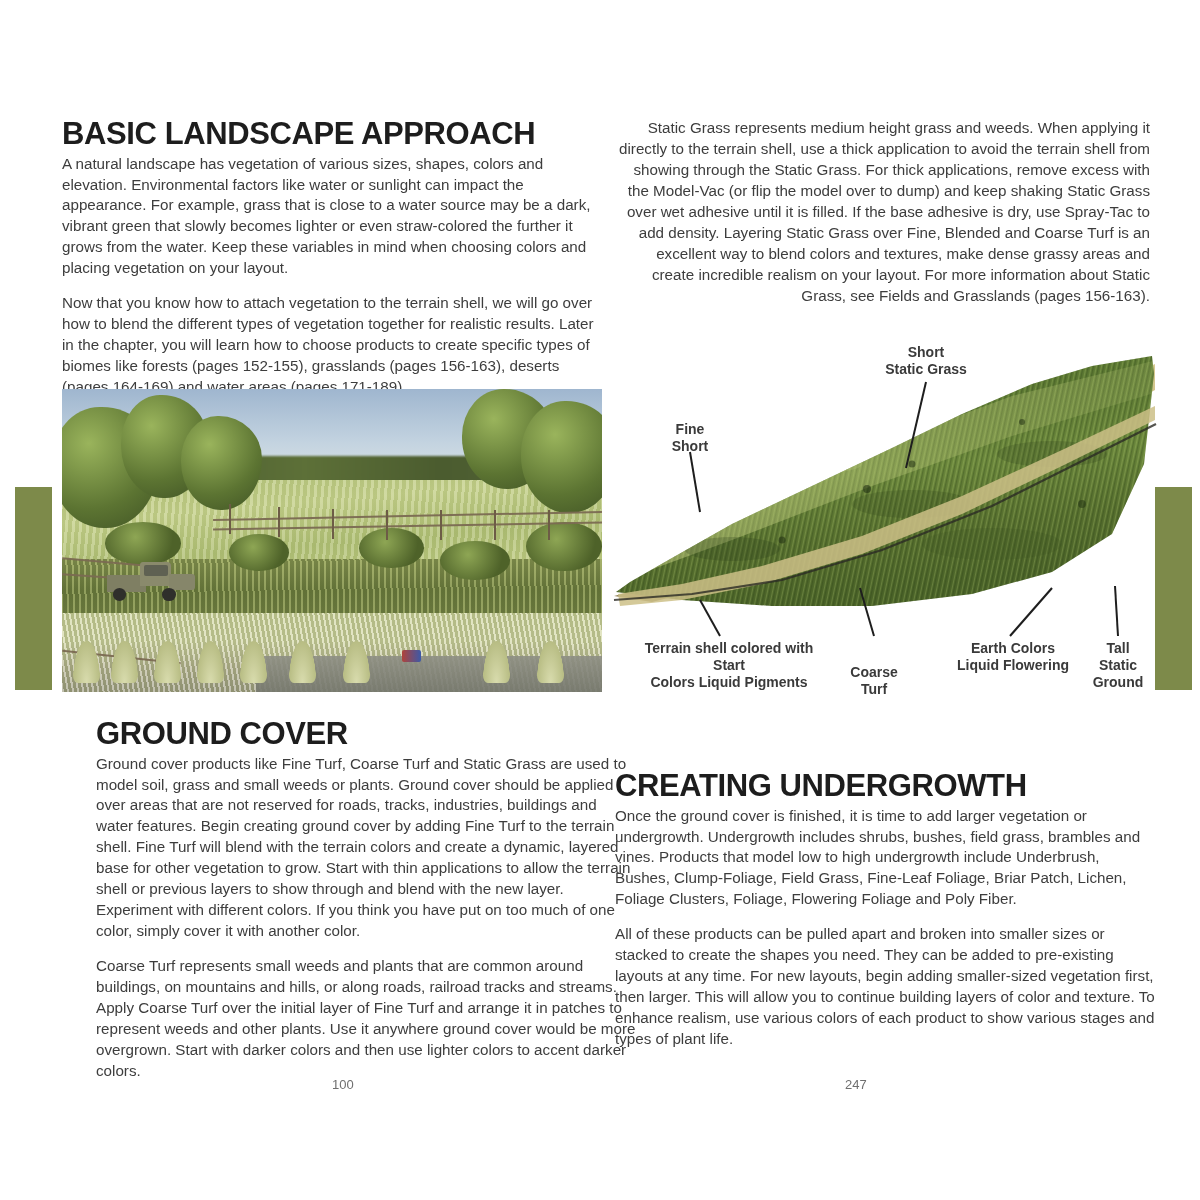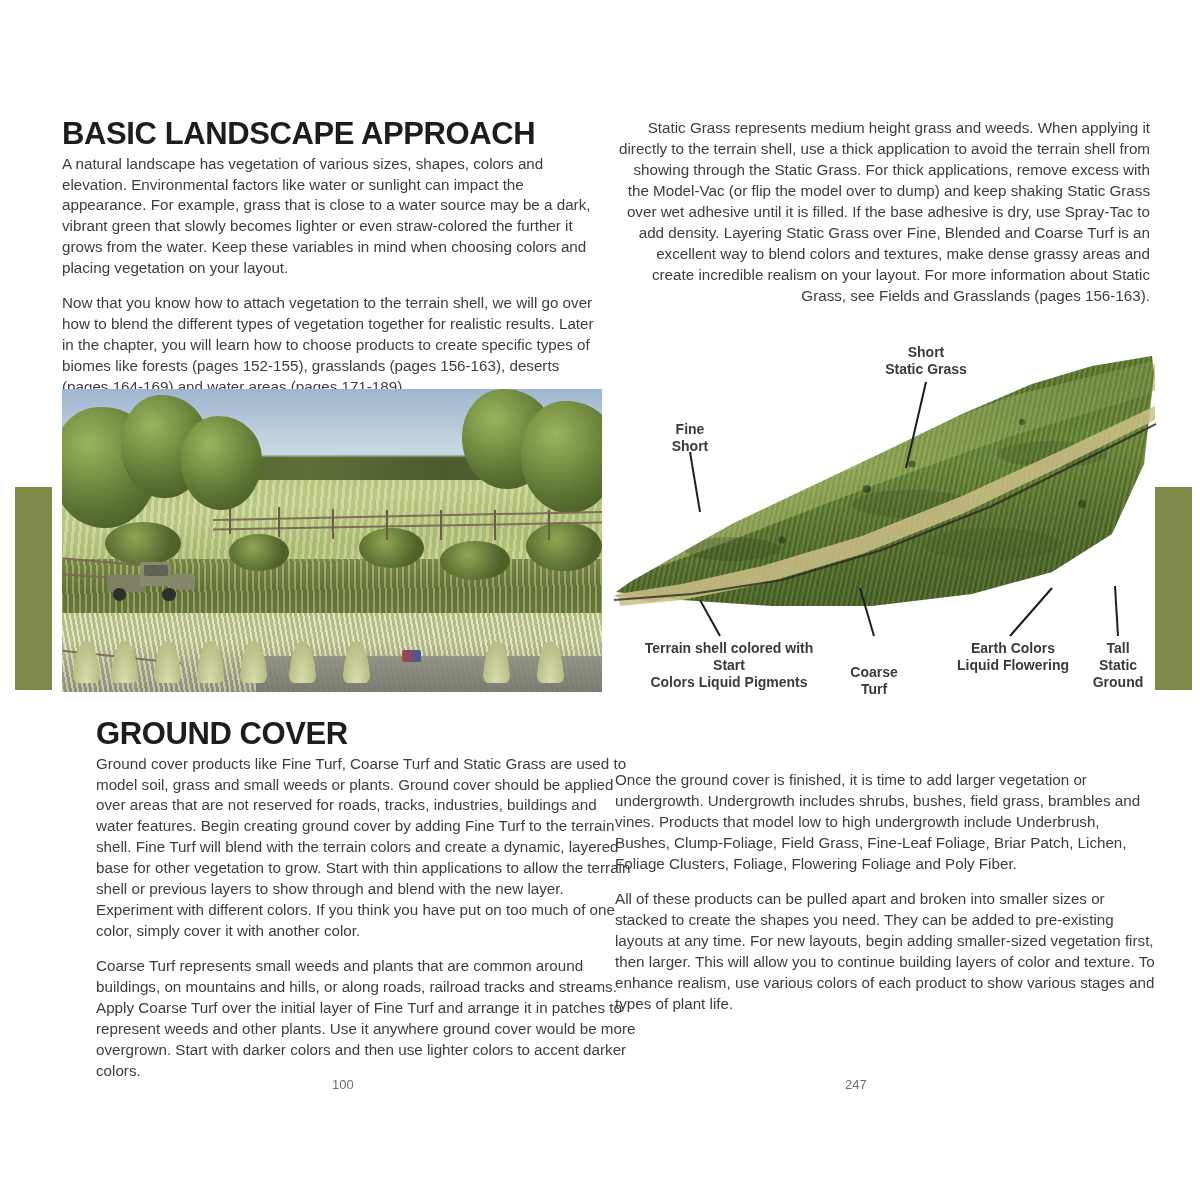--- a/index.html
+++ b/index.html
@@ -258,20 +258,21 @@
   <div class="callout" style="left:632px;top:640px;width:194px;">Terrain shell colored with Start
 Colors Liquid Pigments</div>
   <div class="callout" style="left:838px;top:640px;width:72px;margin-top:24px;">Coarse
 Turf</div>
   <div class="callout" style="left:955px;top:640px;width:116px;">Earth Colors
 Liquid Flowering</div>
   <div class="callout" style="left:1076px;top:640px;width:84px;">Tall
 Static Ground</div>
 
   <div class="col" style="left:615px;top:770px;width:540px;">
+    <h1 class="section-title">CREATING UNDERGROWTH</h1>
     <p class="body">Once the ground cover is finished, it is time to add larger vegetation or undergrowth. Undergrowth includes shrubs, bushes, field grass, brambles and vines. Products that model low to high undergrowth include Underbrush, Bushes, Clump-Foliage, Field Grass, Fine-Leaf Foliage, Briar Patch, Lichen, Foliage Clusters, Foliage, Flowering Foliage and Poly Fiber.</p>
     <p class="body">All of these products can be pulled apart and broken into smaller sizes or stacked to create the shapes you need. They can be added to pre-existing layouts at any time. For new layouts, begin adding smaller-sized vegetation first, then larger. This will allow you to continue building layers of color and texture. To enhance realism, use various colors of each product to show various stages and types of plant life.</p>
   </div>
 
   <div class="folio" id="folio-left">100</div>
   <div class="folio" id="folio-right">247</div>
 
 </div>
 
 </body></html>

